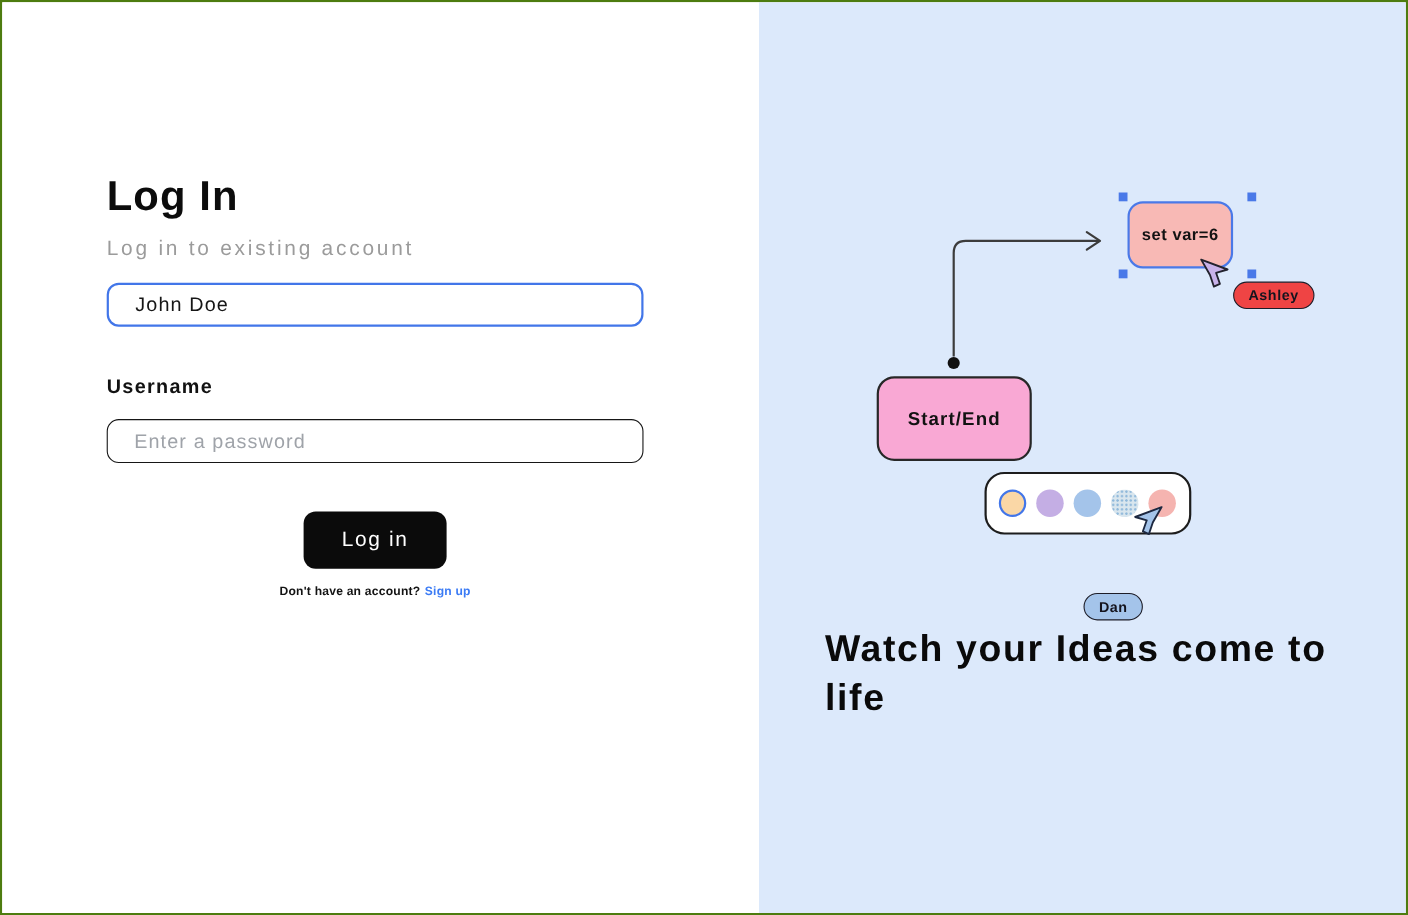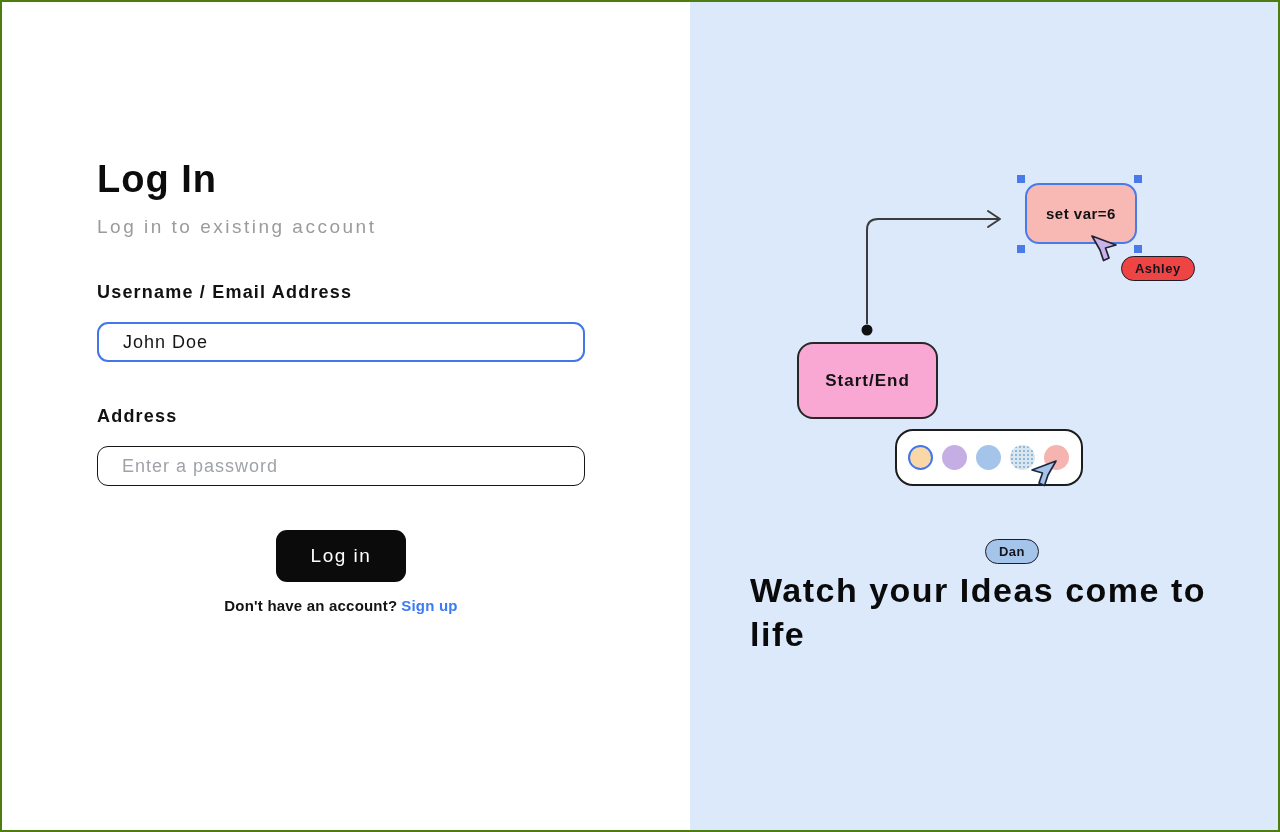--- a/index.html
+++ b/index.html
@@ -59,21 +59,21 @@
     width: 130px; height: 52px;
     background: #0b0b0b; color: #ffffff;
     border: none; border-radius: 11px;
     font-family: "Liberation Sans", sans-serif;
     font-size: 19px; font-weight: 500; letter-spacing: 1.5px;
     cursor: pointer;
   }
   .signup-row {
     margin-top: 15px;
     text-align: center;
-    font-size: 15px; font-weight: 700; letter-spacing: 0.2px;
+    font-size: 11px; font-weight: 700; letter-spacing: 0.2px;
     color: #131313;
   }
   .signup-link {
     color: #3b7bf5; text-decoration: none; font-weight: 600;
     margin-left: 4px; cursor: pointer;
   }
 
   
   .right-panel {
     position: relative;
@@ -84,21 +84,21 @@
     position: absolute; inset: 0;
     width: 590px; height: 832px;
     pointer-events: none;
   }
   .node {
     position: absolute;
     display: flex; align-items: center; justify-content: center;
     font-weight: 700; color: #121212;
   }
   .node-setvar {
-    left: 335px; top: 181px; width: 112px; height: 61px;
+    left: 335px; top: 181px; width: 96px; height: 61px;
     background: #f8b9b5;
     border: 2.5px solid #4a79e8;
     border-radius: 14px;
     font-size: 15px; letter-spacing: 0.5px;
   }
   .handle {
     position: absolute; width: 8px; height: 8px;
     background: #4a79e8;
   }
   .h-tl { left: 327px; top: 173px; }
@@ -161,24 +161,23 @@
 </head>
 <body>
 
 <div class="page">
 
   <div class="left-panel">
     <div class="form">
       <h1 class="title">Log In</h1>
       <p class="subtitle">Log in to existing account</p>
 
-      <label class="field-label">Username / Email Address</label>
       <input class="text-input focused" type="text" value="John Doe" style="">
 
-      <label class="field-label">Address</label>
+      <label class="field-label">Username</label>
       <input class="text-input plain" type="text" placeholder="Enter a password" style="">
 
       <button class="login-button">Log in</button>
 
       <p class="signup-row"><span>Don't have an account?</span><a class="signup-link">Sign up</a></p>
     </div>
   </div>
 
   <div class="right-panel">
 

